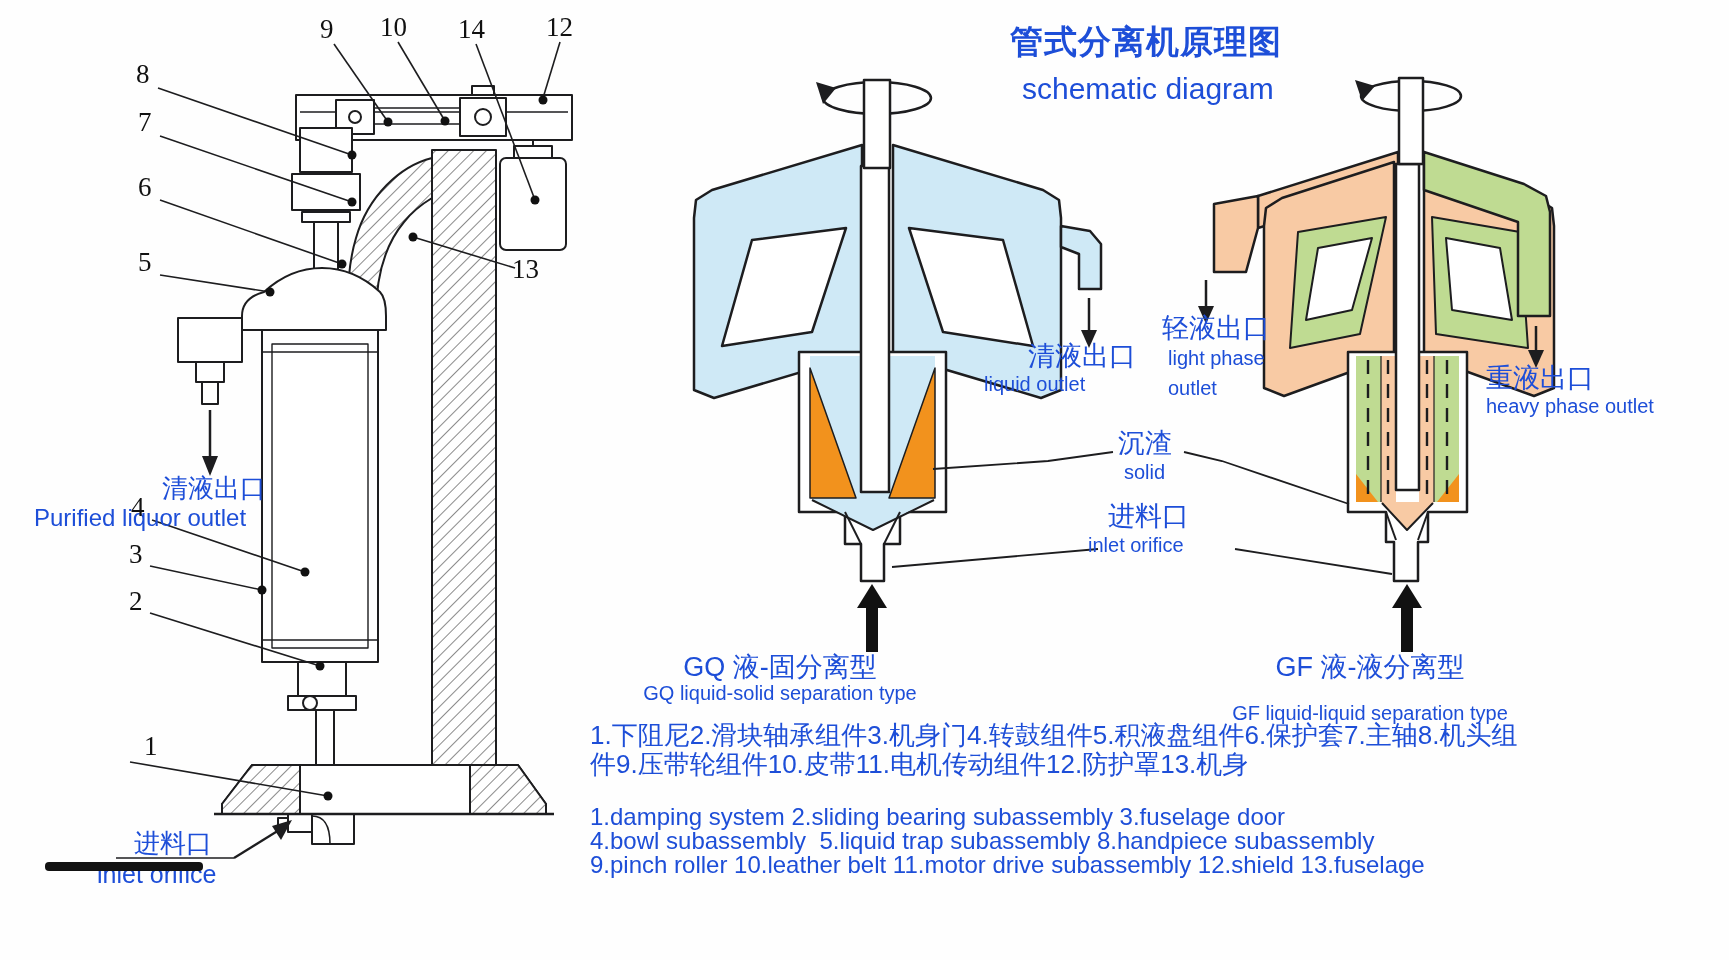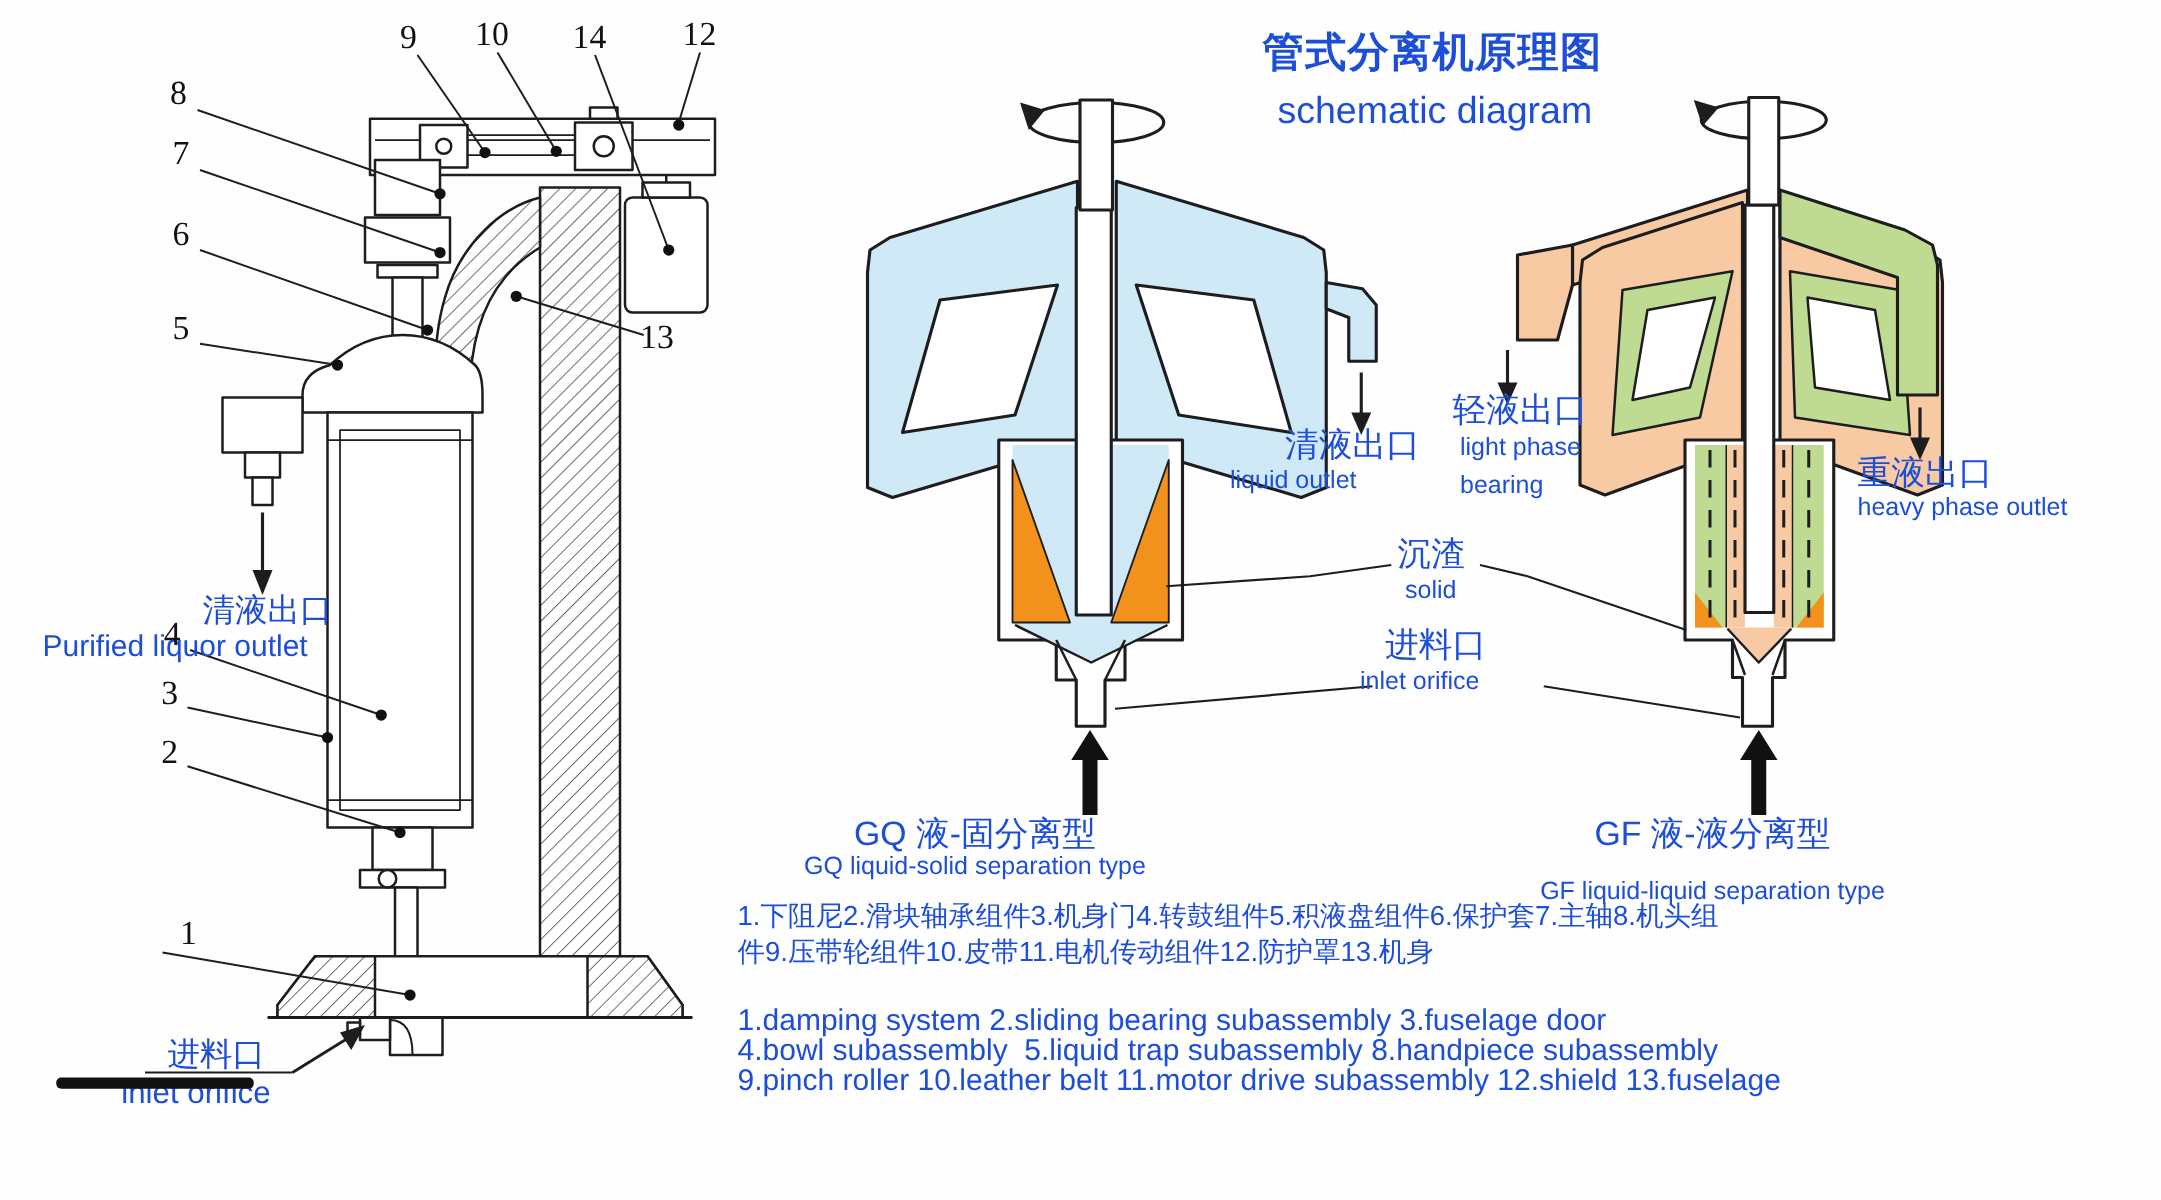--- a/index.html
+++ b/index.html
@@ -6,21 +6,21 @@
   body{width:1729px;height:960px;position:relative;background:#fefefe;overflow:hidden;
        font-family:"Liberation Sans","DejaVu Sans",sans-serif;color:#1c1c1e;}
   #art{position:absolute;left:0;top:0;}
   .lbl{position:absolute;white-space:pre;line-height:1.12;color:#1d4ed8;}
   .zh{font-size:27px;}
   .en{font-size:20px;}
   .num{position:absolute;font-family:"Liberation Serif","DejaVu Serif",serif;font-size:27px;color:#111;}
   .title-zh{font-size:33px;font-weight:700;letter-spacing:1px;}
   .title-en{font-size:30px;}
   .caption{text-align:center;}
-  .parts{font-size:22px;}
+  .parts{font-size:26px;}
   .parts-en{font-size:24px;}
   .bar{position:absolute;background:#121212;border-radius:4px;}
 </style>
 </head>
 <body>
 
 <svg id="art" width="1729" height="960" viewBox="0 0 1729 960">
   <defs>
     <pattern id="hatch" width="9" height="9" patternUnits="userSpaceOnUse" patternTransform="rotate(45)">
       <rect width="9" height="9" fill="#ffffff"></rect>
@@ -212,21 +212,21 @@
 </svg>
 
 <div class="lbl title-zh" style="left:1010px;top:24px;">管式分离机原理图</div>
 <div class="lbl title-en" style="left:1022px;top:72px;">schematic diagram</div>
 
 <div class="lbl zh" style="left:1028px;top:341px;">清液出口</div>
 <div class="lbl en" style="left:984px;top:373px;">liquid outlet</div>
 
 <div class="lbl zh" style="left:1162px;top:313px;">轻液出口</div>
 <div class="lbl en" style="left:1168px;top:347px;">light phase</div>
-<div class="lbl en" style="left:1168px;top:377px;">bearing</div>
+<div class="lbl en" style="left:1168px;top:377px;">outlet</div>
 <div class="lbl zh" style="left:1486px;top:363px;">重液出口</div>
 <div class="lbl en" style="left:1486px;top:395px;">heavy phase outlet</div>
 
 <div class="lbl zh" style="left:1118px;top:428px;">沉渣</div>
 <div class="lbl en" style="left:1124px;top:461px;">solid</div>
 <div class="lbl zh" style="left:1108px;top:501px;">进料口</div>
 <div class="lbl en" style="left:1088px;top:534px;">inlet orifice</div>
 
 <div class="lbl zh caption" style="left:600px;top:652px;width:360px;">GQ 液-固分离型</div>
 <div class="lbl en caption" style="left:580px;top:682px;width:400px;">GQ liquid-solid separation type</div>

